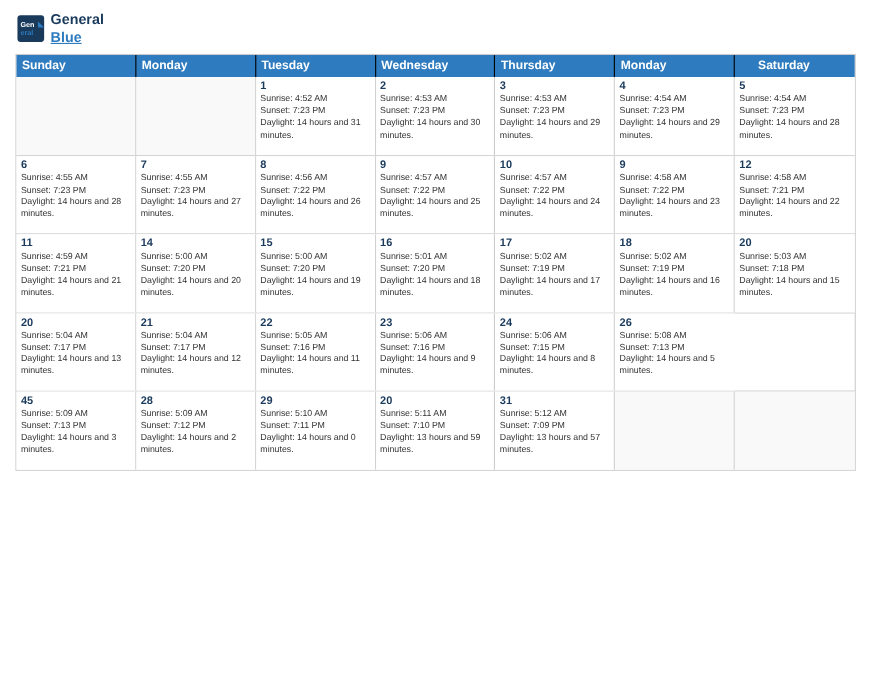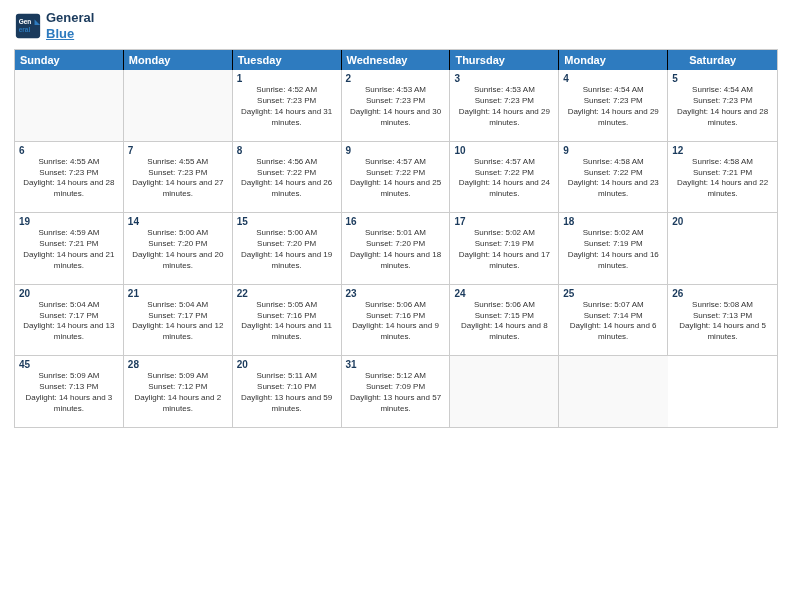--- a/index.html
+++ b/index.html
@@ -103,21 +103,20 @@
       font-size: 10px;
       font-weight: bold;
       color: #1a3a5c;
       display: block;
       margin-bottom: 1px;
     }
     .cell-text {
       font-size: 8px;
       color: #333;
       line-height: 1.35;
-      text-align: center;
     }
   </style>
 </head>
 <body>
 
 <div class="page">
   <div class="header">
     <div class="logo">
       <svg class="logo-icon" viewBox="0 0 30 30">
         <rect x="2" y="2" width="26" height="26" rx="3" fill="#1a3a5c"></rect>
@@ -195,21 +194,21 @@
             <span class="day-num">9</span>
             <div class="cell-text">Sunrise: 4:58 AM<br>Sunset: 7:22 PM<br>Daylight: 14 hours and 23 minutes.</div>
           </div>
           <div class="cal-cell">
             <span class="day-num">12</span>
             <div class="cell-text">Sunrise: 4:58 AM<br>Sunset: 7:21 PM<br>Daylight: 14 hours and 22 minutes.</div>
           </div>
         </div>
         <div class="cal-row">
           <div class="cal-cell">
-            <span class="day-num">19</span>
+            <span class="day-num">11</span>
             <div class="cell-text">Sunrise: 4:59 AM<br>Sunset: 7:21 PM<br>Daylight: 14 hours and 21 minutes.</div>
           </div>
           <div class="cal-cell">
             <span class="day-num">14</span>
             <div class="cell-text">Sunrise: 5:00 AM<br>Sunset: 7:20 PM<br>Daylight: 14 hours and 20 minutes.</div>
           </div>
           <div class="cal-cell">
             <span class="day-num">15</span>
             <div class="cell-text">Sunrise: 5:00 AM<br>Sunset: 7:20 PM<br>Daylight: 14 hours and 19 minutes.</div>
           </div>
@@ -220,20 +219,21 @@
           <div class="cal-cell">
             <span class="day-num">17</span>
             <div class="cell-text">Sunrise: 5:02 AM<br>Sunset: 7:19 PM<br>Daylight: 14 hours and 17 minutes.</div>
           </div>
           <div class="cal-cell">
             <span class="day-num">18</span>
             <div class="cell-text">Sunrise: 5:02 AM<br>Sunset: 7:19 PM<br>Daylight: 14 hours and 16 minutes.</div>
           </div>
           <div class="cal-cell">
             <span class="day-num">20</span>
+            <div class="cell-text">Sunrise: 5:03 AM<br>Sunset: 7:18 PM<br>Daylight: 14 hours and 15 minutes.</div>
           </div>
         </div>
         <div class="cal-row">
           <div class="cal-cell">
             <span class="day-num">20</span>
             <div class="cell-text">Sunrise: 5:04 AM<br>Sunset: 7:17 PM<br>Daylight: 14 hours and 13 minutes.</div>
           </div>
           <div class="cal-cell">
             <span class="day-num">21</span>
             <div class="cell-text">Sunrise: 5:04 AM<br>Sunset: 7:17 PM<br>Daylight: 14 hours and 12 minutes.</div>
@@ -244,36 +244,36 @@
           </div>
           <div class="cal-cell">
             <span class="day-num">23</span>
             <div class="cell-text">Sunrise: 5:06 AM<br>Sunset: 7:16 PM<br>Daylight: 14 hours and 9 minutes.</div>
           </div>
           <div class="cal-cell">
             <span class="day-num">24</span>
             <div class="cell-text">Sunrise: 5:06 AM<br>Sunset: 7:15 PM<br>Daylight: 14 hours and 8 minutes.</div>
           </div>
           <div class="cal-cell">
-            <span class="day-num">25</span>
-            <div class="cell-text">Sunrise: 5:07 AM<br>Sunset: 7:14 PM<br>Daylight: 14 hours and 6 minutes.</div>
-          </div>
-          <div class="cal-cell">
             <span class="day-num">26</span>
             <div class="cell-text">Sunrise: 5:08 AM<br>Sunset: 7:13 PM<br>Daylight: 14 hours and 5 minutes.</div>
           </div>
         </div>
         <div class="cal-row">
           <div class="cal-cell">
             <span class="day-num">45</span>
             <div class="cell-text">Sunrise: 5:09 AM<br>Sunset: 7:13 PM<br>Daylight: 14 hours and 3 minutes.</div>
           </div>
           <div class="cal-cell">
             <span class="day-num">28</span>
             <div class="cell-text">Sunrise: 5:09 AM<br>Sunset: 7:12 PM<br>Daylight: 14 hours and 2 minutes.</div>
+          </div>
+          <div class="cal-cell">
+            <span class="day-num">29</span>
+            <div class="cell-text">Sunrise: 5:10 AM<br>Sunset: 7:11 PM<br>Daylight: 14 hours and 0 minutes.</div>
           </div>
           <div class="cal-cell">
             <span class="day-num">20</span>
             <div class="cell-text">Sunrise: 5:11 AM<br>Sunset: 7:10 PM<br>Daylight: 13 hours and 59 minutes.</div>
           </div>
           <div class="cal-cell">
             <span class="day-num">31</span>
             <div class="cell-text">Sunrise: 5:12 AM<br>Sunset: 7:09 PM<br>Daylight: 13 hours and 57 minutes.</div>
           </div>
           <div class="cal-cell empty"></div>

